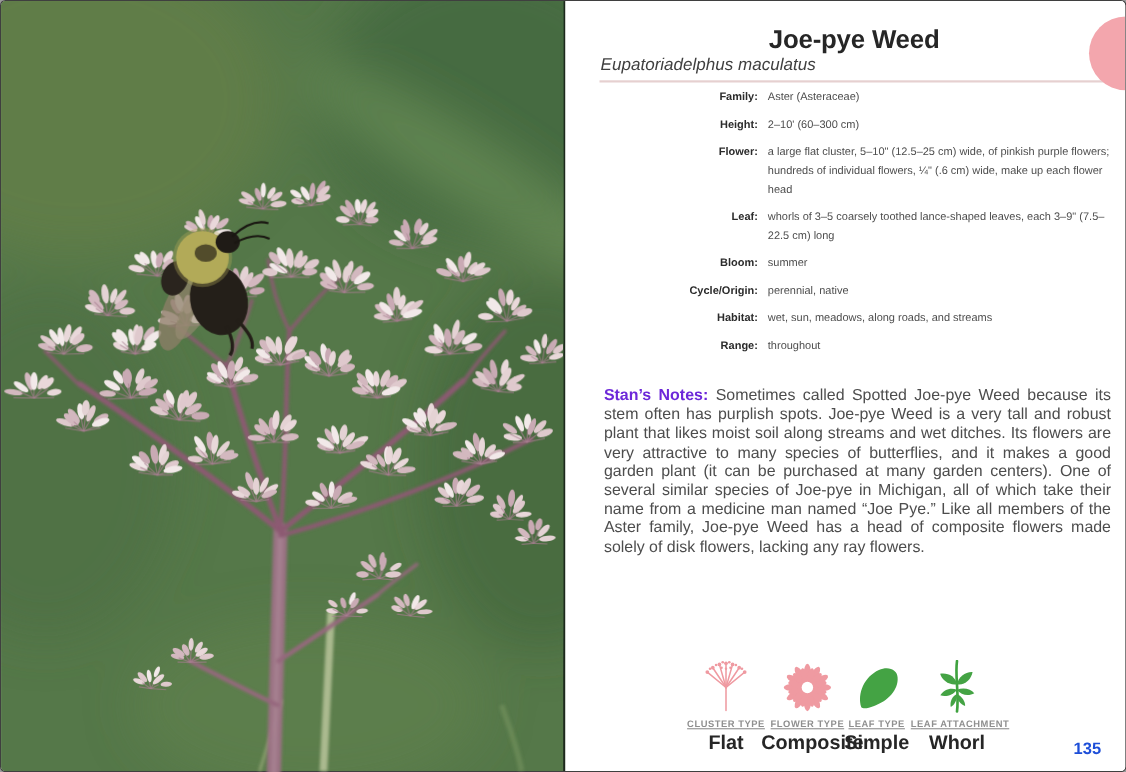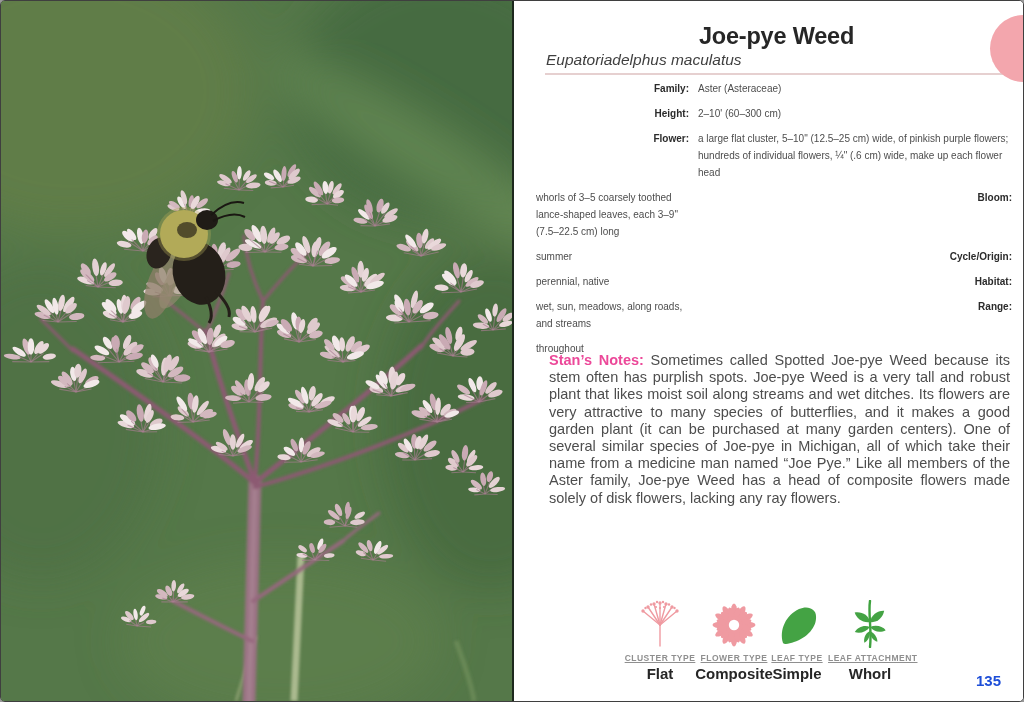--- a/index.html
+++ b/index.html
@@ -42,30 +42,30 @@
     column-gap:9px; row-gap:8px;
     font-size:10px; line-height:17px;
   }
   .flabel{ text-align:right; font-weight:700; color:#2b2b2b; white-space:nowrap; }
   .fvalue{ color:#4d4d4d; }
   .notes{
     position:absolute; top:351px; left:35px; width:461px;
     font-size:14.5px; line-height:17.2px; color:#4d4d4d;
     text-align:justify;
   }
-  .notes b{ color:#ec4899; }
+  .notes b{ color:#6d28d9; }
   .attr{
     position:absolute; top:597px; width:84px; text-align:center;
   }
   .attr .icon-box{ height:50px; display:flex; align-items:flex-end; justify-content:center; }
   .attr .cat{
     margin-top:5px; font-size:8.5px; font-weight:600; letter-spacing:0.5px;
     color:#8f8f8f; white-space:nowrap;text-decoration:underline;
   }
-  .attr .val{ margin-top:2px; font-size:15px; font-weight:700; color:#262626; }
+  .attr .val{ margin-top:2px; font-size:18px; font-weight:700; color:#262626; }
   .attr1{ left:104px; } .attr2{ left:178px; } .attr3{ left:241px; } .attr4{ left:314px; }
   .pagenum{
     position:absolute; right:22px; bottom:12px;
     font-size:15px; font-weight:700; color:#1d4ed8;
   }
 </style>
 </head>
 <body>
 
 <div class="book">
@@ -856,20 +856,21 @@
     <div class="sci">Eupatoriadelphus maculatus</div>
     <div class="divider"></div>
 
     <div class="fields">
       <div class="flabel">Family:</div>
       <div class="fvalue">Aster (Asteraceae)</div>
       <div class="flabel">Height:</div>
       <div class="fvalue">2–10' (60–300 cm)</div>
       <div class="flabel">Flower:</div>
       <div class="fvalue">a large flat cluster, 5–10" (12.5–25 cm) wide, of pinkish purple flowers; hundreds of indi­vidual flowers, ¼" (.6 cm) wide, make up each flower head</div>
+      <div class="flabel">Leaf:</div>
       <div class="fvalue">whorls of 3–5 coarsely toothed lance-shaped leaves, each 3–9" (7.5–22.5 cm) long</div>
       <div class="flabel">Bloom:</div>
       <div class="fvalue">summer</div>
       <div class="flabel">Cycle/Origin:</div>
       <div class="fvalue">perennial, native</div>
       <div class="flabel">Habitat:</div>
       <div class="fvalue">wet, sun, meadows, along roads, and streams</div>
       <div class="flabel">Range:</div>
       <div class="fvalue">throughout</div>
     </div>

